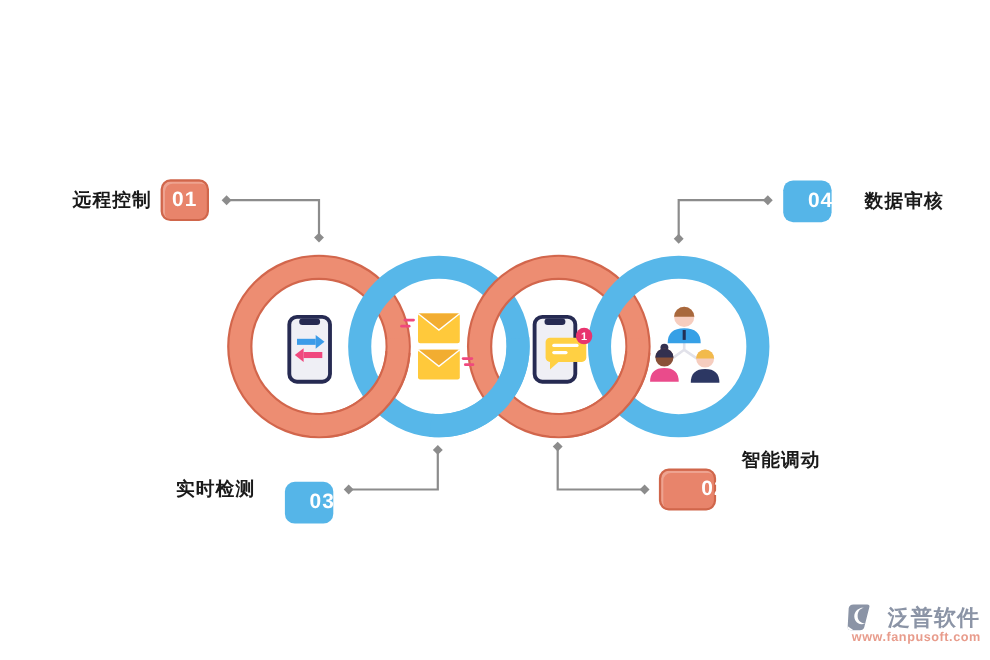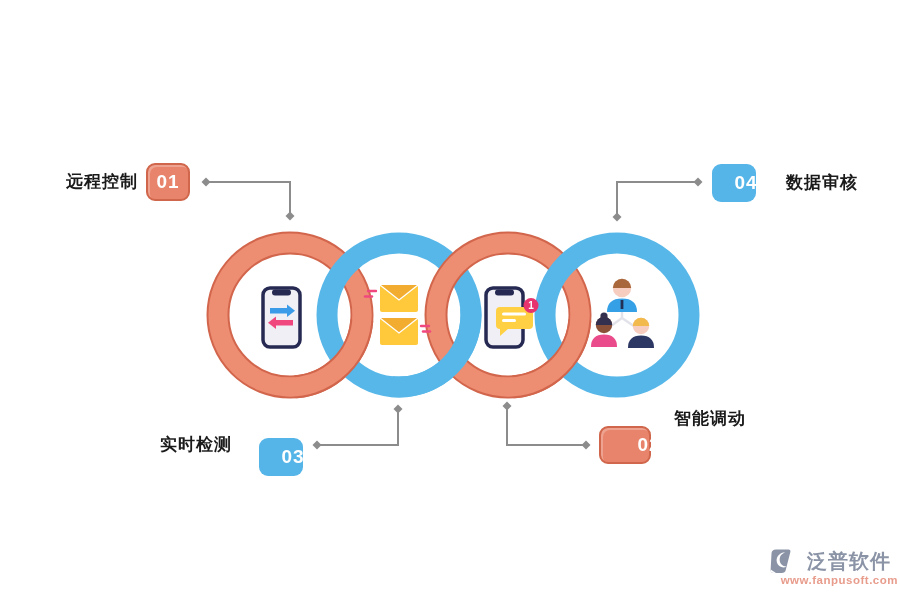--- a/index.html
+++ b/index.html
@@ -18,21 +18,21 @@
     display:flex;align-items:center;justify-content:center;letter-spacing:1px;
   }
   .badge.orange{
     background:#E8846B;border:2px solid #D0664B;
     box-shadow:inset 2px 2px 0 rgba(255,255,255,0.25);
   }
   .badge.blue{background:#55B5E8;padding-left:24px;}
   .watermark{position:absolute;left:768px;top:548px;width:130px;}
   .watermark .row{display:flex;gap:16px;}
   .brand-name{font-size:20px;font-weight:700;color:#8B94A6;letter-spacing:1px;white-space:nowrap;}
-  .brand-url{font-size:11.5px;font-weight:700;color:#E89C8C;letter-spacing:0.5px;margin-top:-1px;text-align:right;white-space:nowrap;}
+  .brand-url{font-size:11.5px;font-weight:700;color:#E89C8C;letter-spacing:0.5px;margin-top:-1px;text-align:center;white-space:nowrap;}
 </style>
 </head>
 <body>
 
 <div class="canvas">
 
   <svg class="chain" width="900" height="600" viewBox="0 0 900 600">
 
     <g stroke="#8C8C8C" stroke-width="2" fill="#8C8C8C">
       <g>

